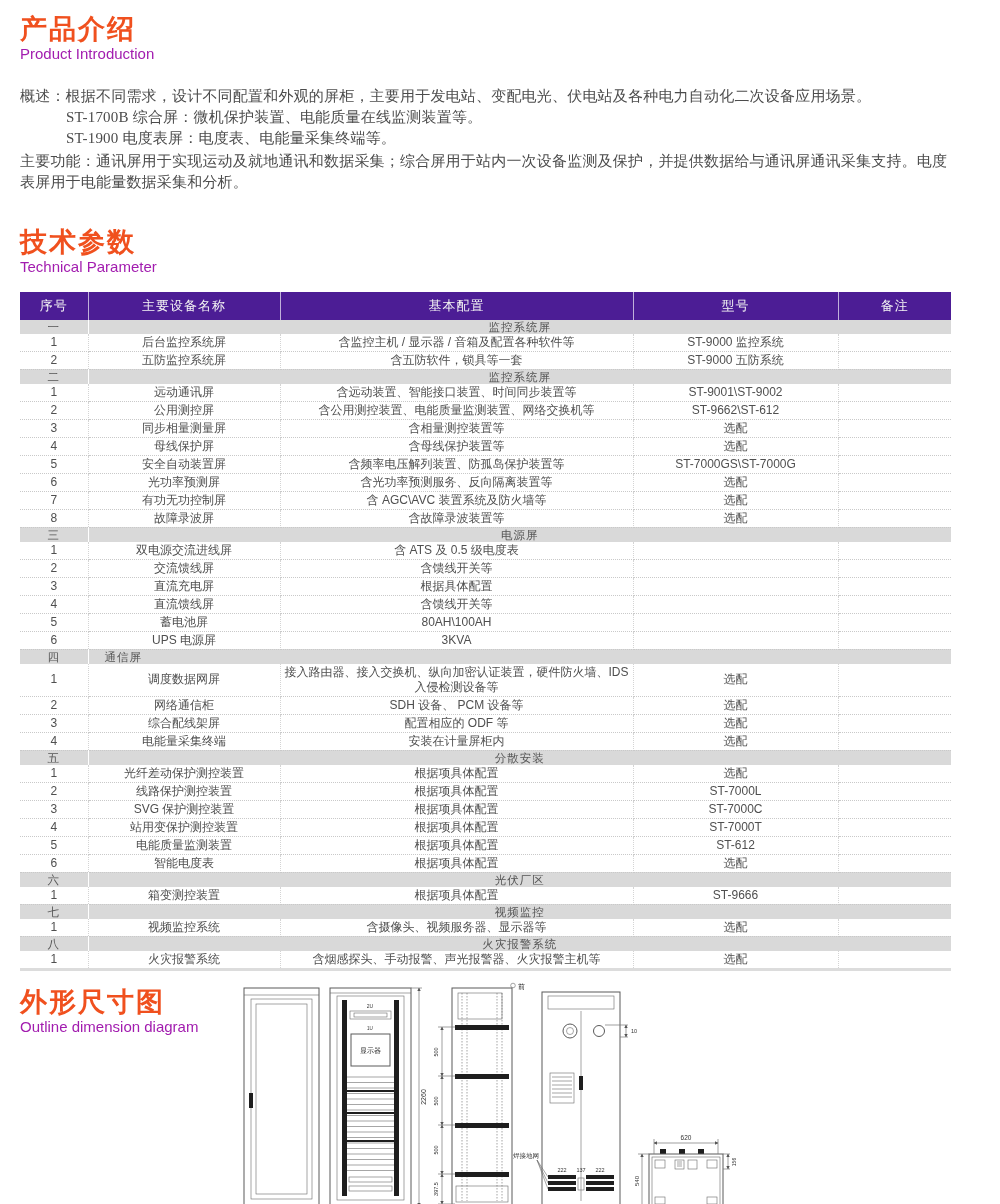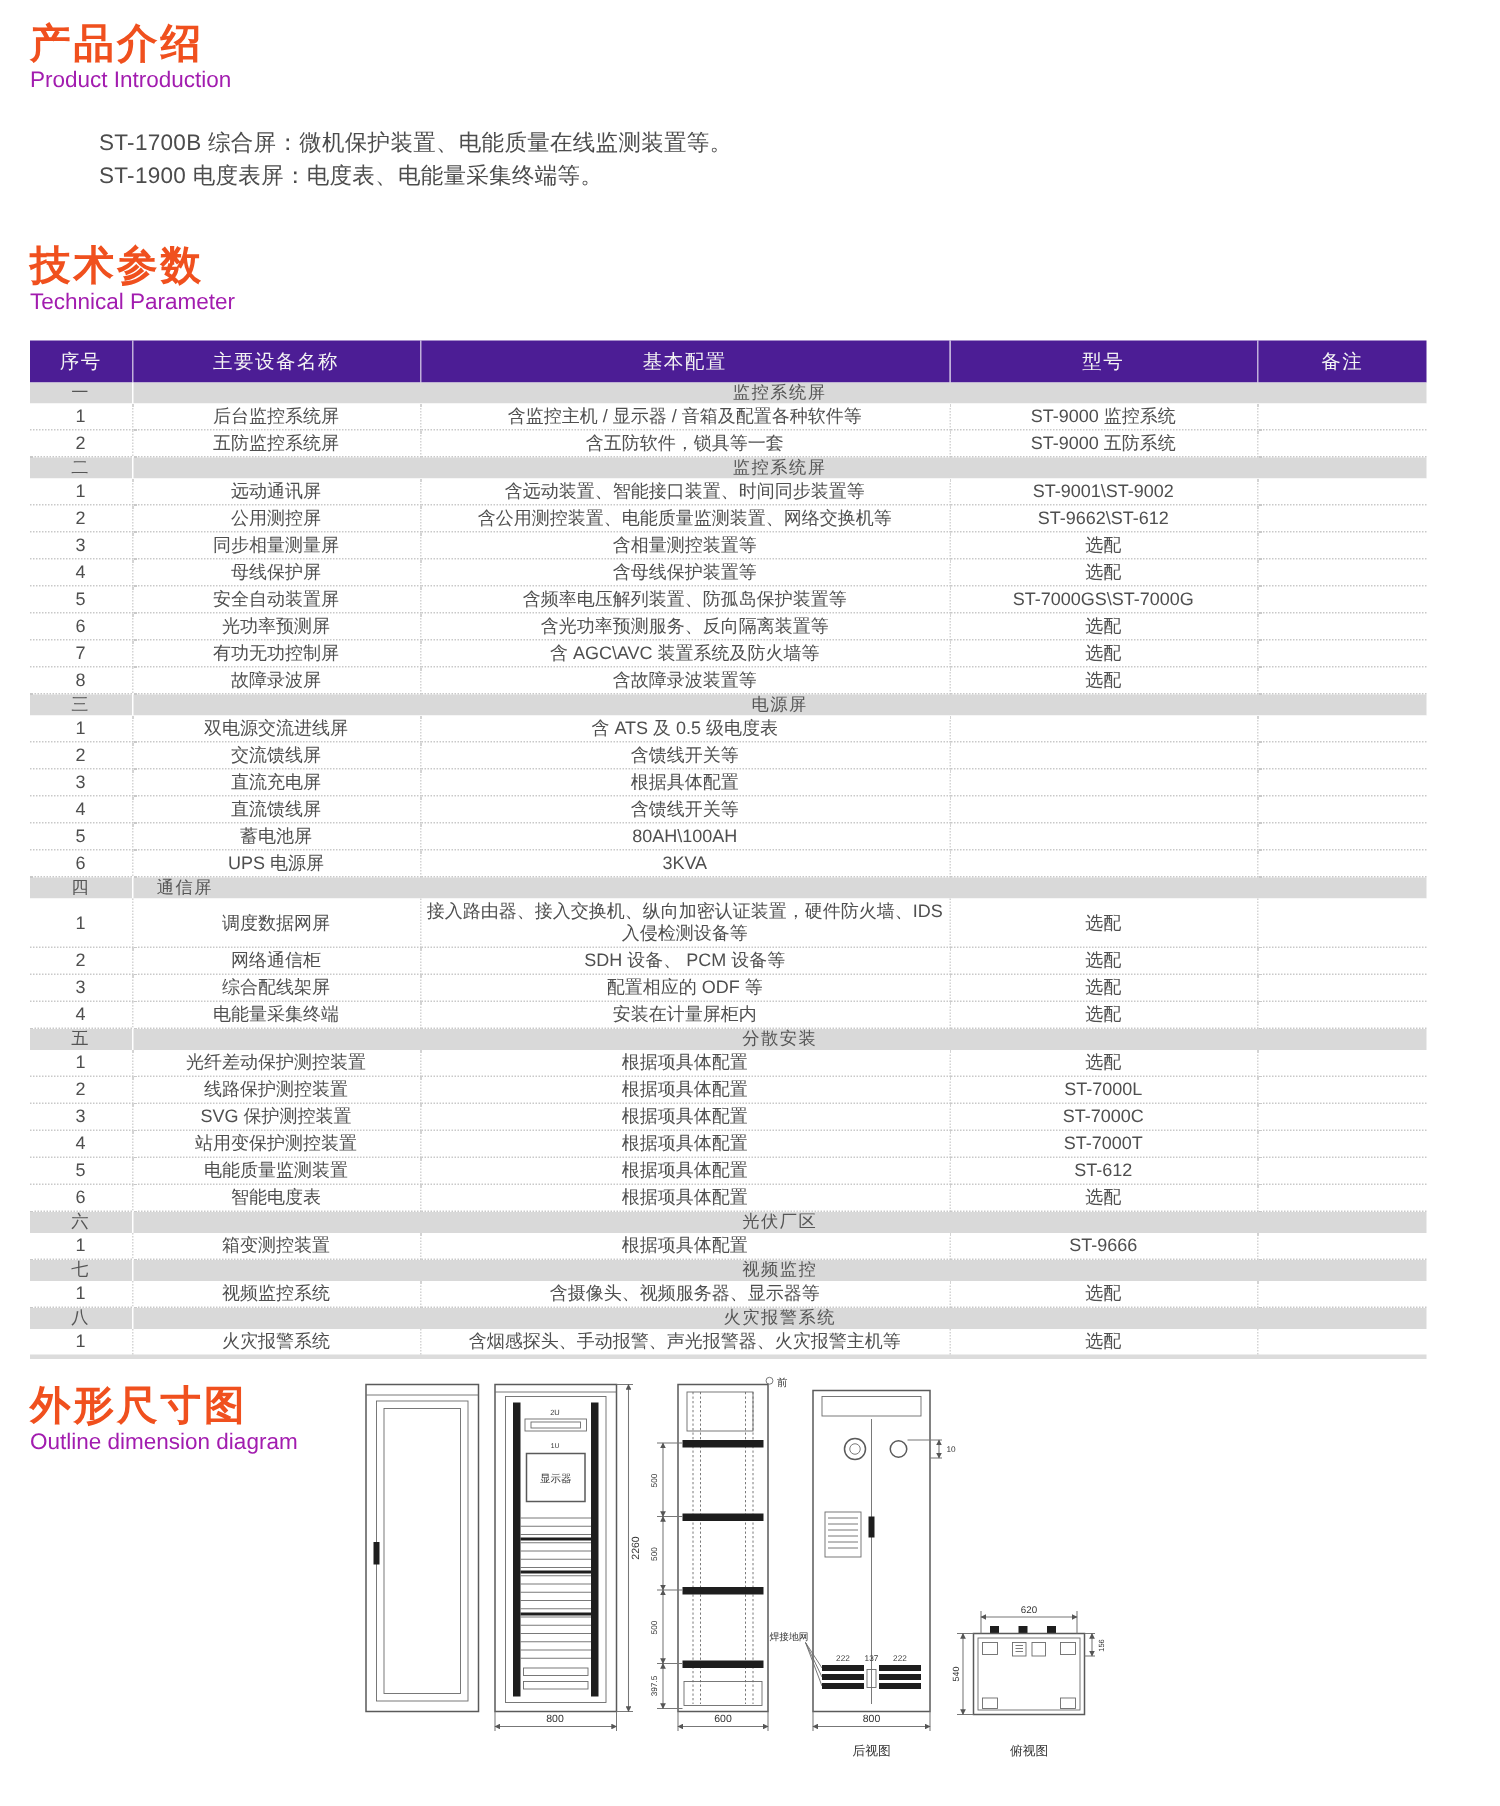--- a/index.html
+++ b/index.html
@@ -9,21 +9,21 @@
     font-family:"Liberation Sans","DejaVu Sans",sans-serif;
     color:#4a4a4a;
   }
   .page { padding:14px 42px 0 20px; position:relative; }
 
   .cn-title { margin:0; font-size:27px; line-height:30px; font-weight:600; letter-spacing:2px; color:#f0501e; }
   .en-sub { margin:1px 0 0; font-size:15px; line-height:18px; color:#a21caf; }
 
   .intro { margin-top:22px; font-size:15px; line-height:21.5px; color:#4c4c4c; letter-spacing:0.2px; }
   .intro-line { margin:0; }
-  .intro-line.indent { padding-left:46px; }
+  .intro-line.indent { padding-left:46px;font-family:Liberation Serif, serif; }
 
   .tech { margin-top:34px; }
   table.params {
     border-collapse:collapse; table-layout:fixed;
     width:931px; margin-top:16px;
     font-size:12px; color:#4f4f4f;
     border-bottom:3px solid #dcdcdc;
   }
   table.params thead th {
     background:#4c1d95; color:#f4f4f4;
@@ -57,22 +57,24 @@
 </style>
 </head>
 <body>
 
 <div class="page">
 
   <section>
     <h1 class="cn-title">产品介绍</h1>
     <div class="en-sub">Product Introduction</div>
     <div class="intro">
+        <div class="intro-line">概述：根据不同需求，设计不同配置和外观的屏柜，主要用于发电站、变配电光、伏电站及各种电力自动化二次设备应用场景。</div>
         <div class="intro-line indent">ST-1700B 综合屏：微机保护装置、电能质量在线监测装置等。</div>
         <div class="intro-line indent">ST-1900 电度表屏：电度表、电能量采集终端等。</div>
+        <div class="intro-line">主要功能：通讯屏用于实现运动及就地通讯和数据采集；综合屏用于站内一次设备监测及保护，并提供数据给与通讯屏通讯采集支持。电度表屏用于电能量数据采集和分析。</div>
       </div>
   </section>
 
   <section class="tech">
     <h1 class="cn-title">技术参数</h1>
     <div class="en-sub">Technical Parameter</div>
     <table class="params">
       <colgroup>
         <col style="width:68px">
           <col style="width:192px">

